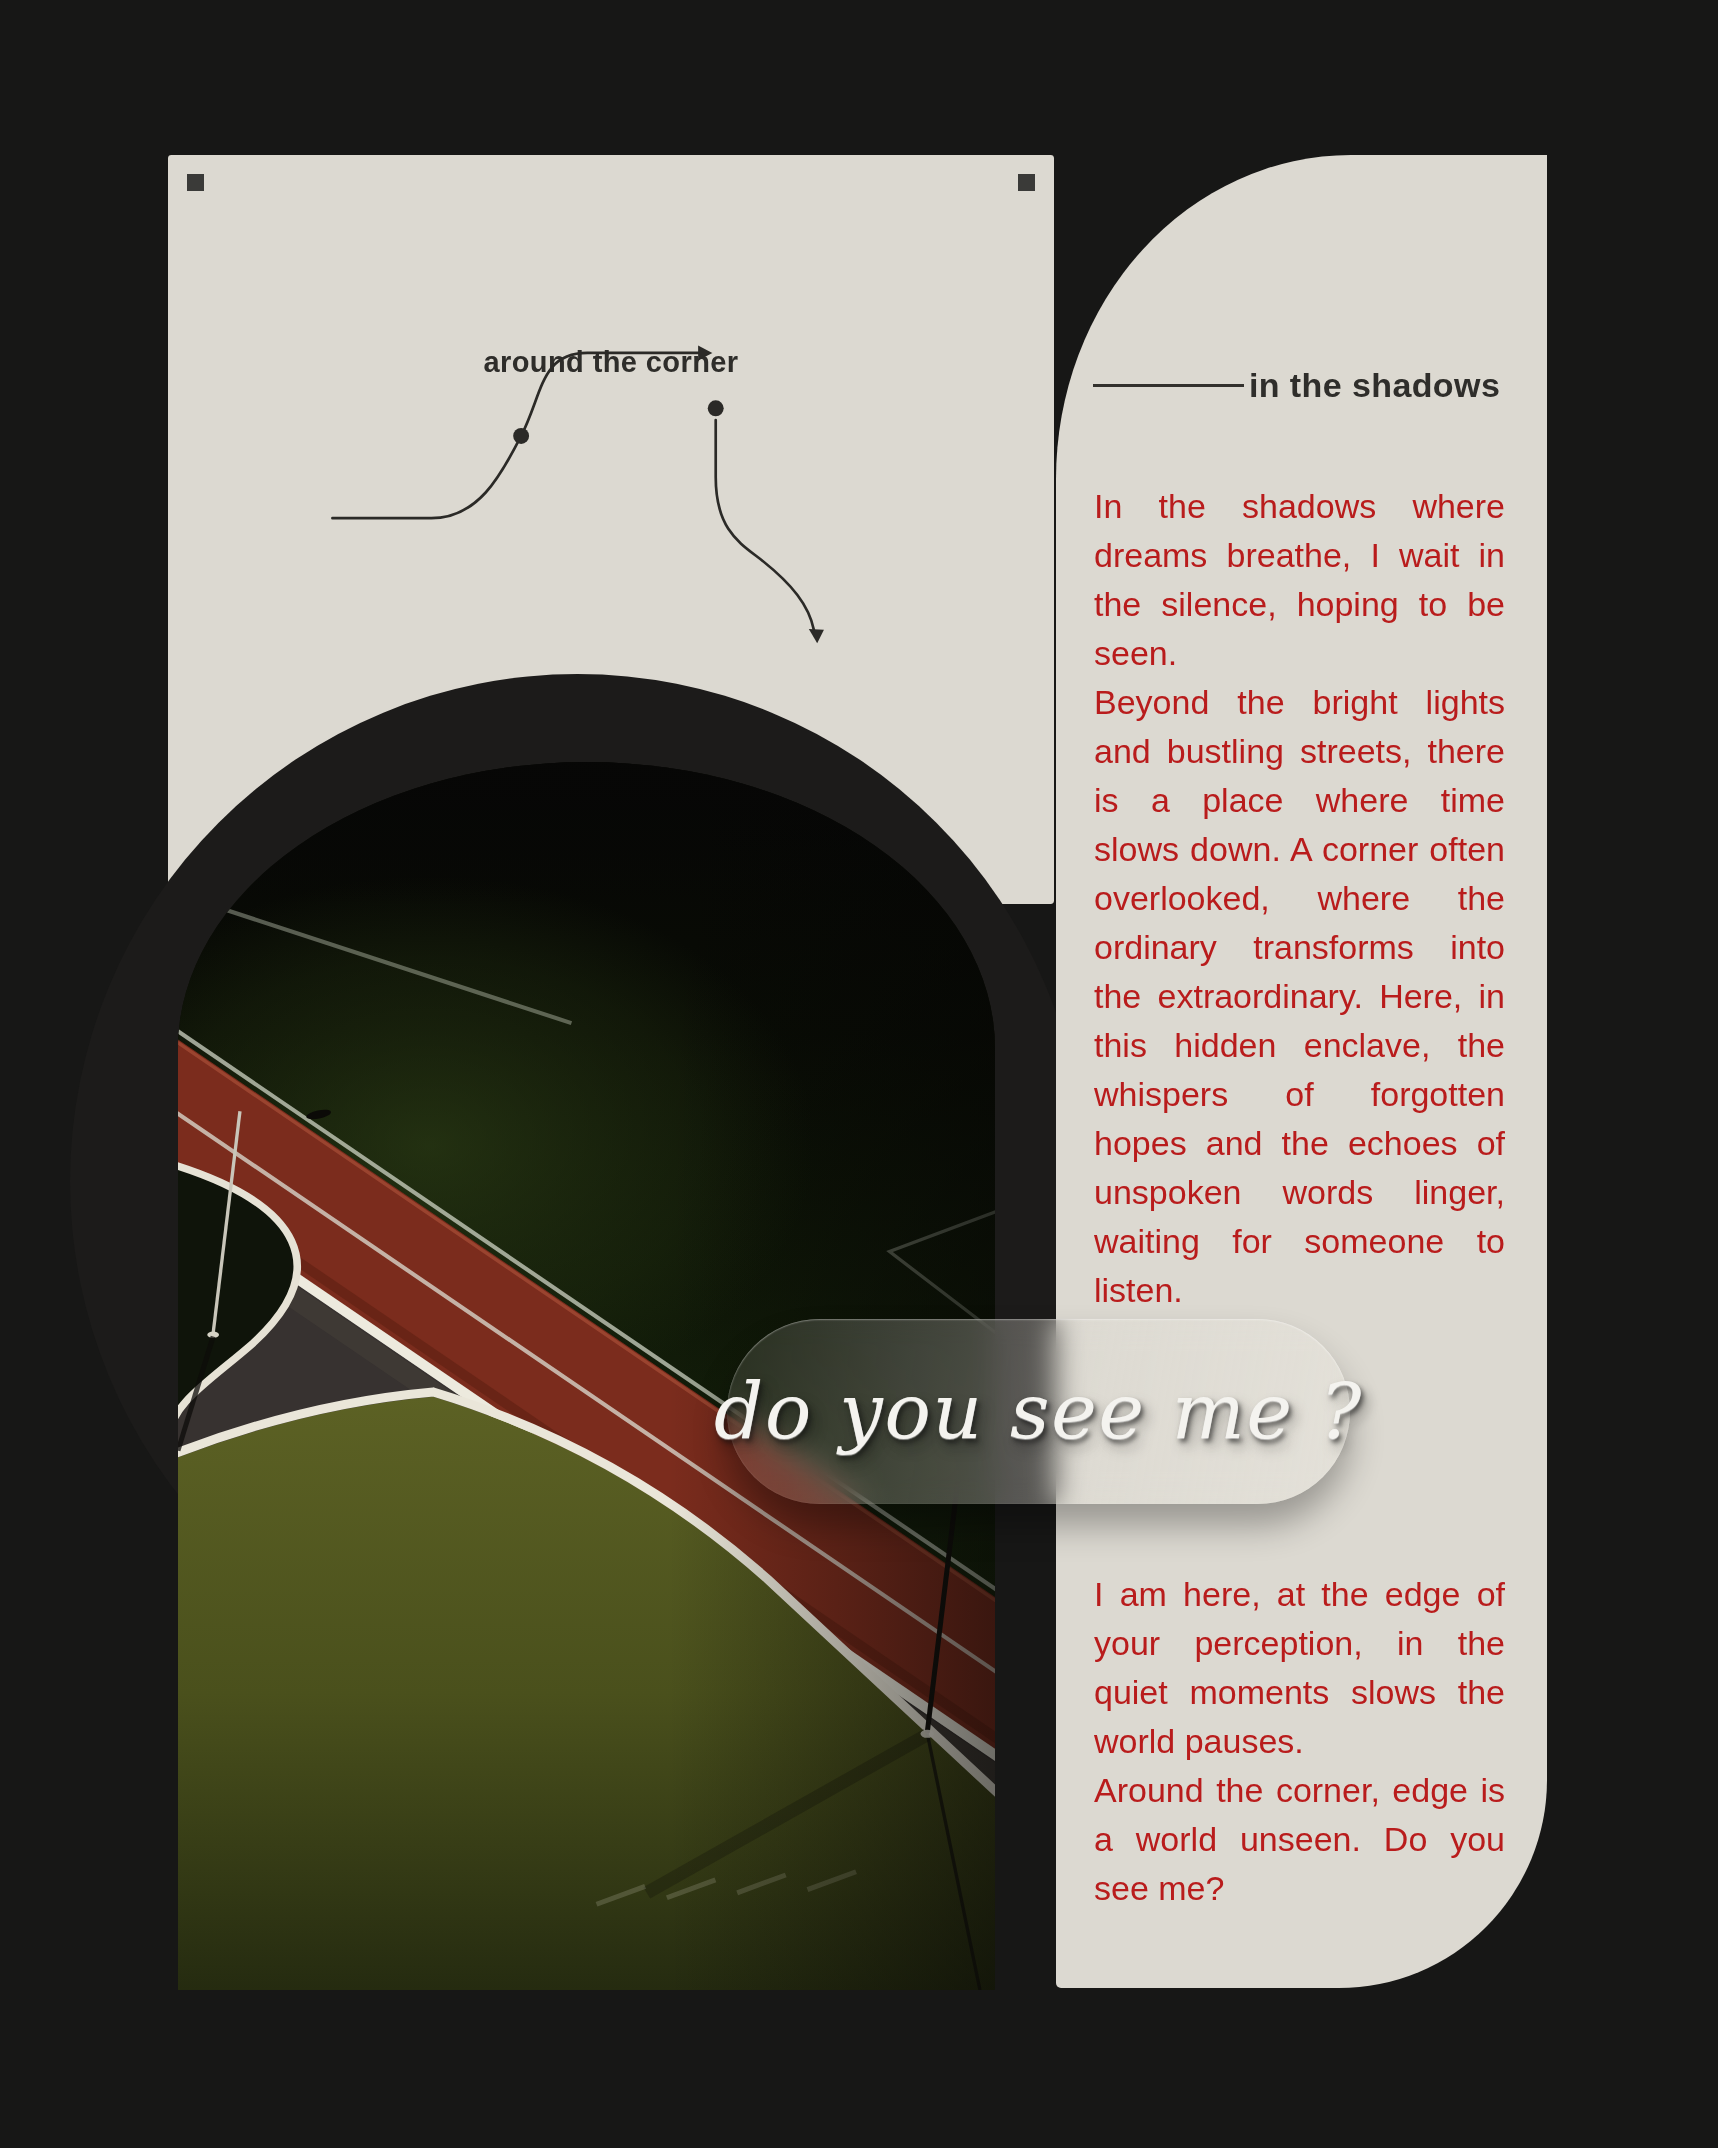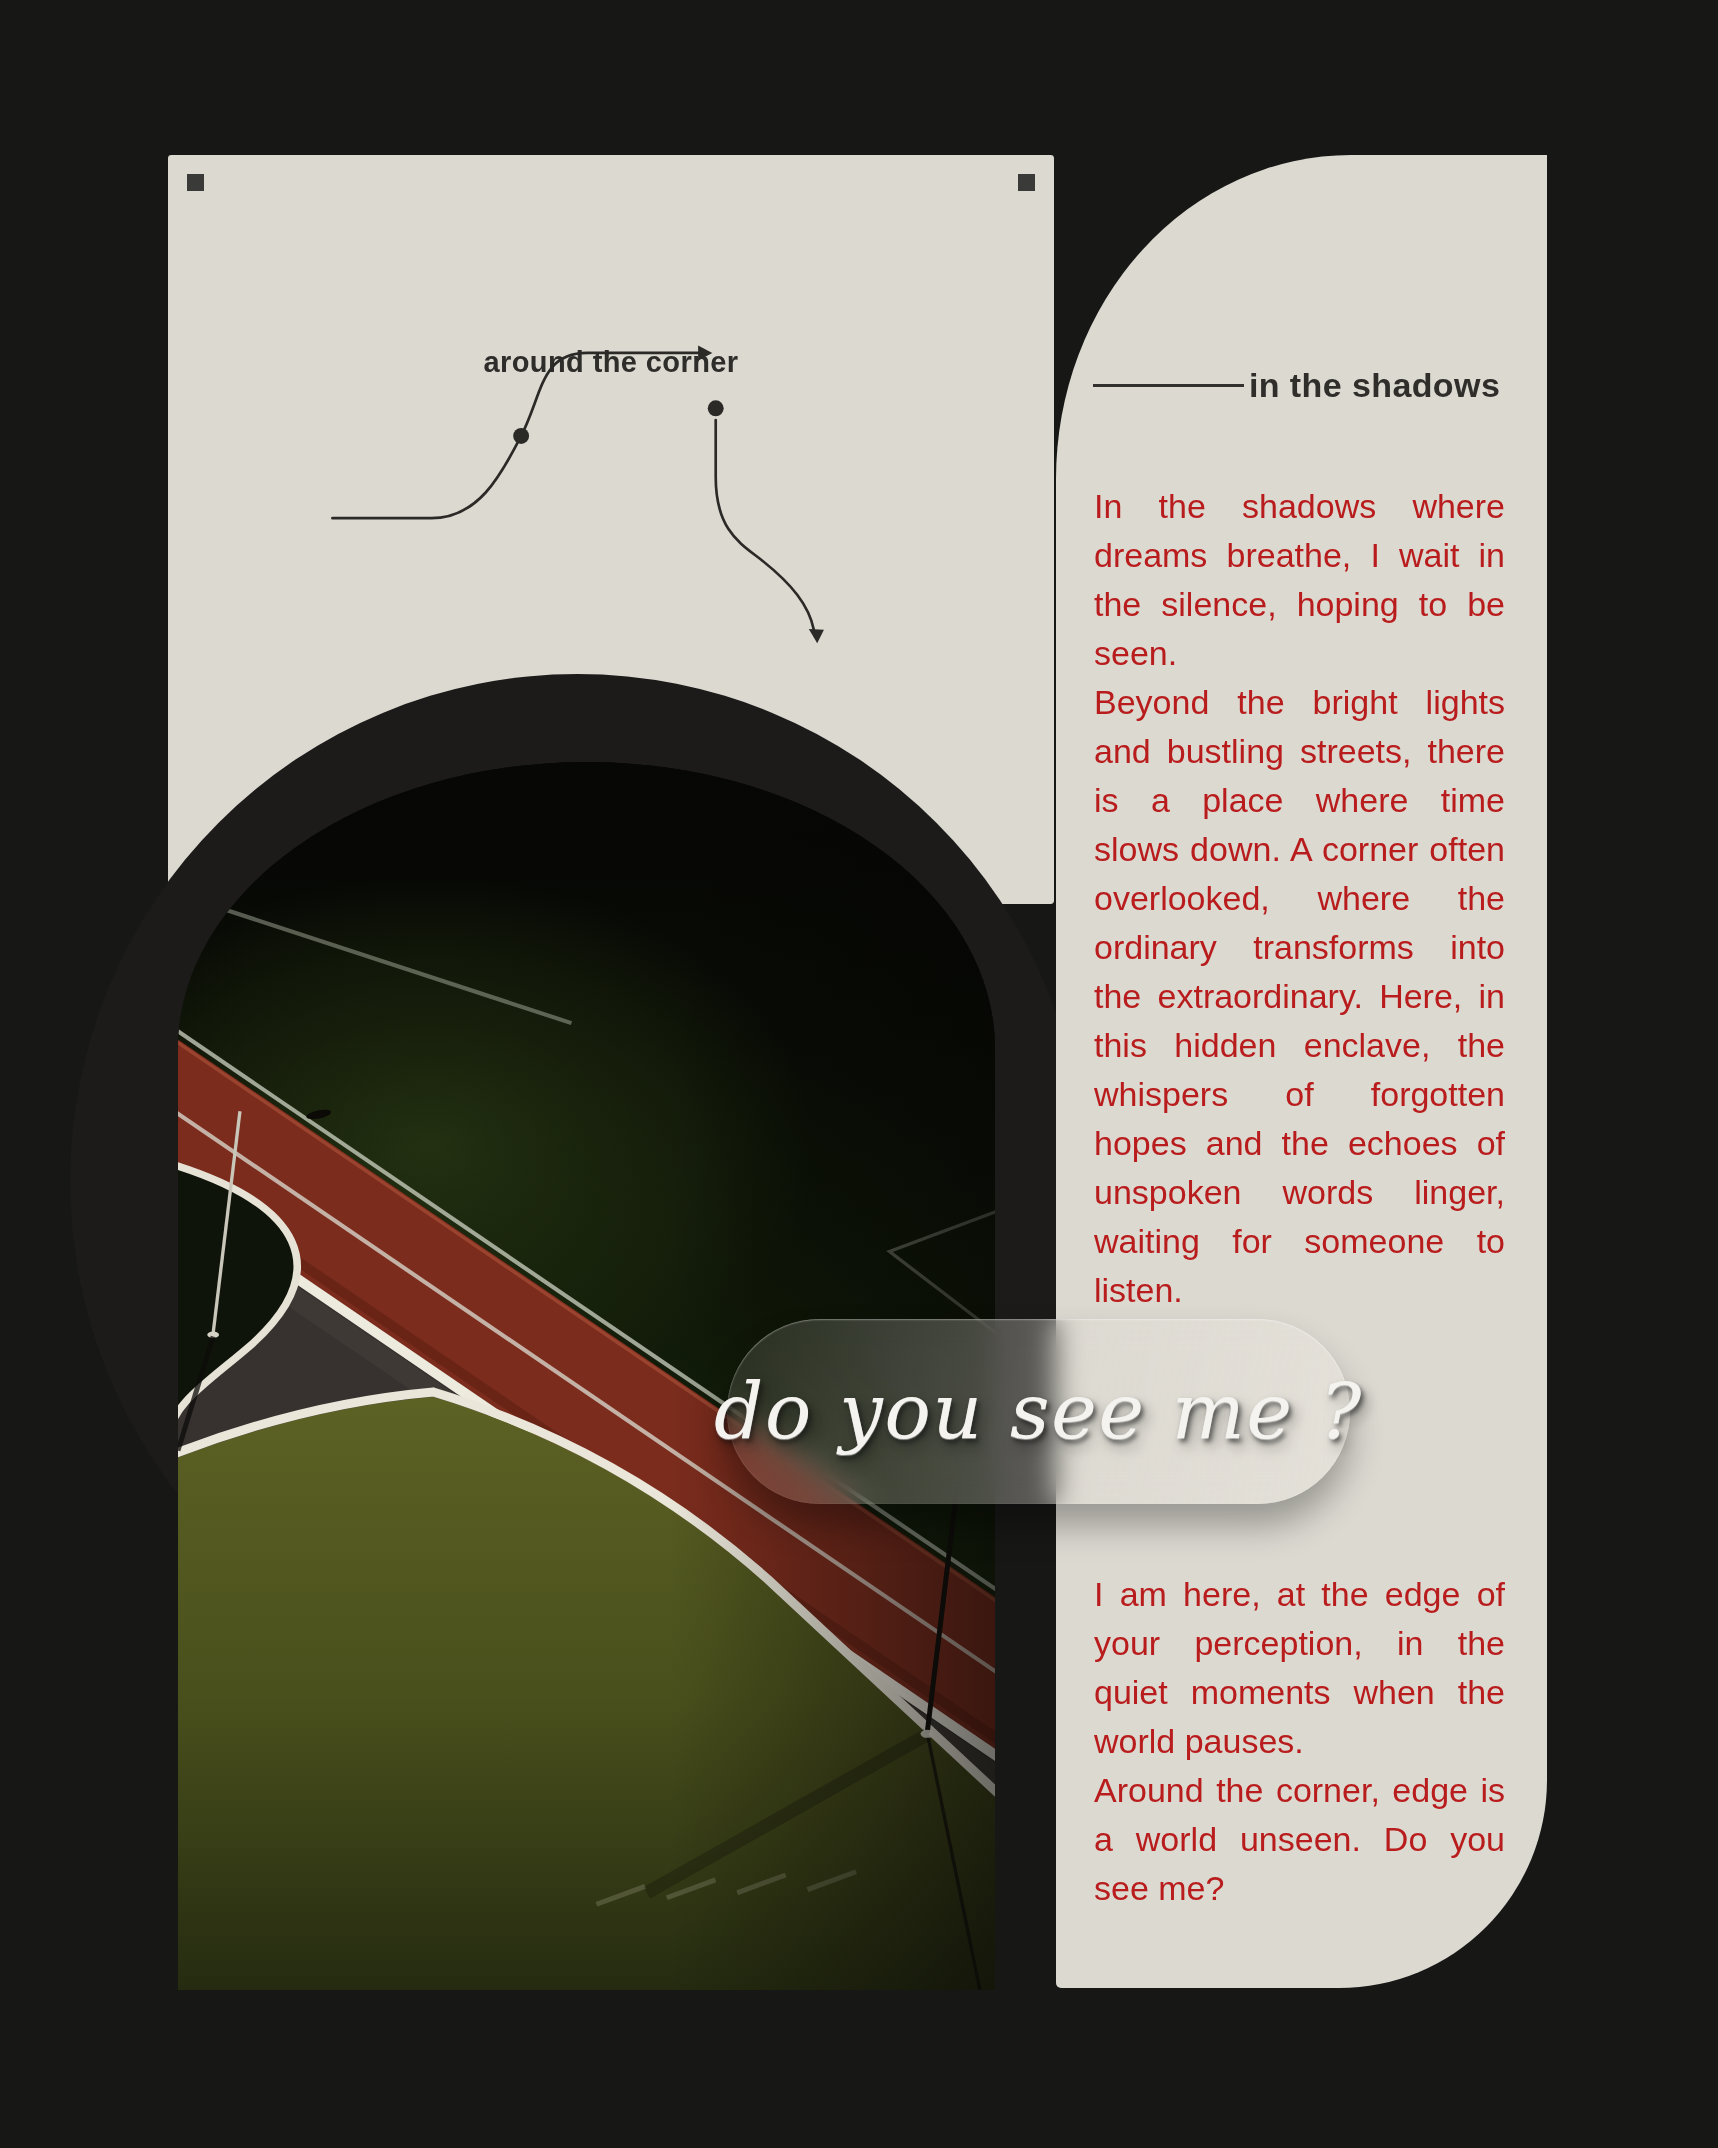--- a/index.html
+++ b/index.html
@@ -178,21 +178,21 @@
   <aside class="panel">
     <div class="heading-row">
       <span class="heading-rule"></span>
       <h2 class="panel-heading">in the shadows</h2>
     </div>
     <div class="body-copy para-1">
       <p>In the shadows where dreams breathe, I wait in the silence, hoping to be seen.</p>
       <p>Beyond the bright lights and bustling streets, there is a place where time slows down. A corner often overlooked, where the ordinary transforms into the extraordinary. Here, in this hidden enclave, the whispers of forgotten hopes and the echoes of unspoken words linger, waiting for someone to listen.</p>
     </div>
     <div class="body-copy para-2">
-      <p>I am here, at the edge of your perception, in the quiet moments when the world pauses.</p>
+      <p>I am here, at the edge of your perception, in the quiet moments slows the world pauses.</p>
       <p>Around the corner, edge is a world unseen. Do you see me?</p>
     </div>
   </aside>
 
   <div class="pill">
     <span class="pill-text">do you see me ?</span>
   </div>
 
 </div>
 

